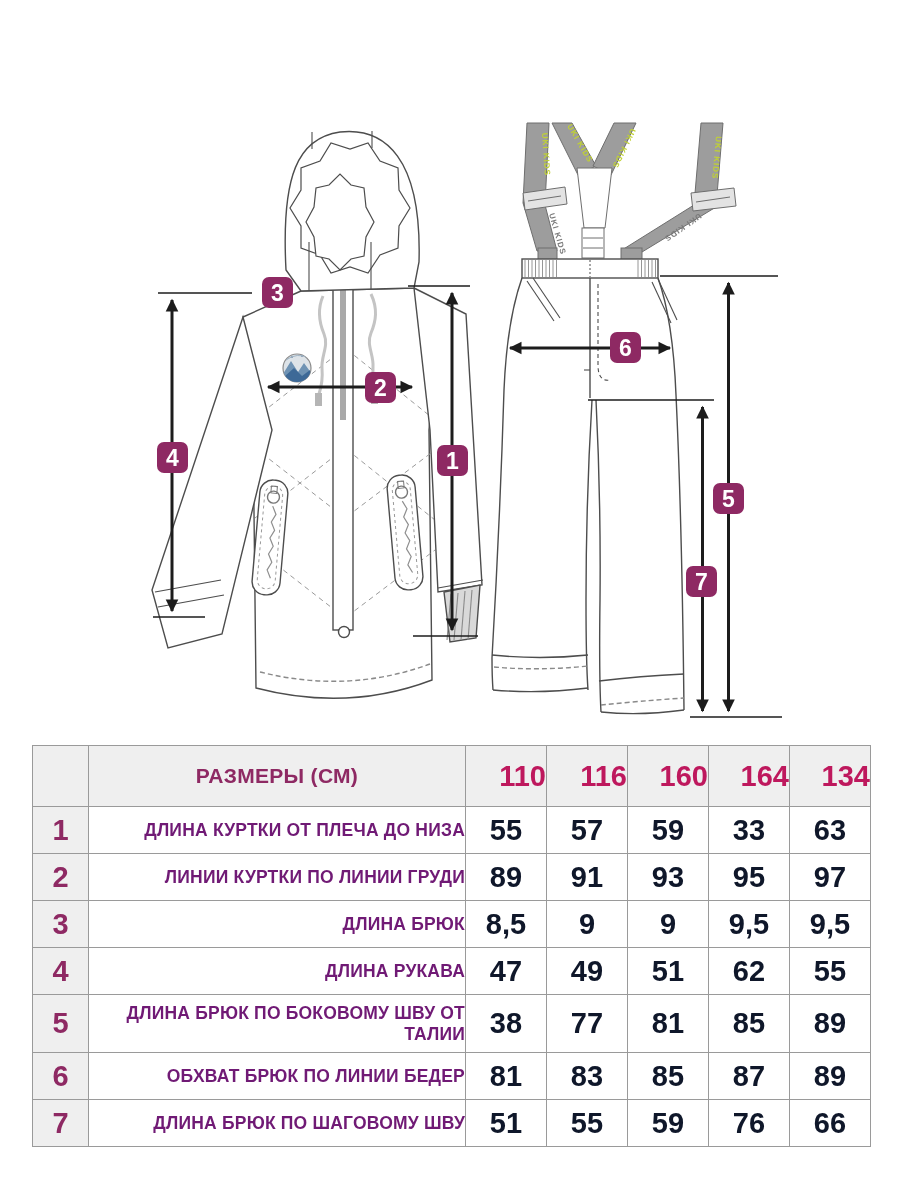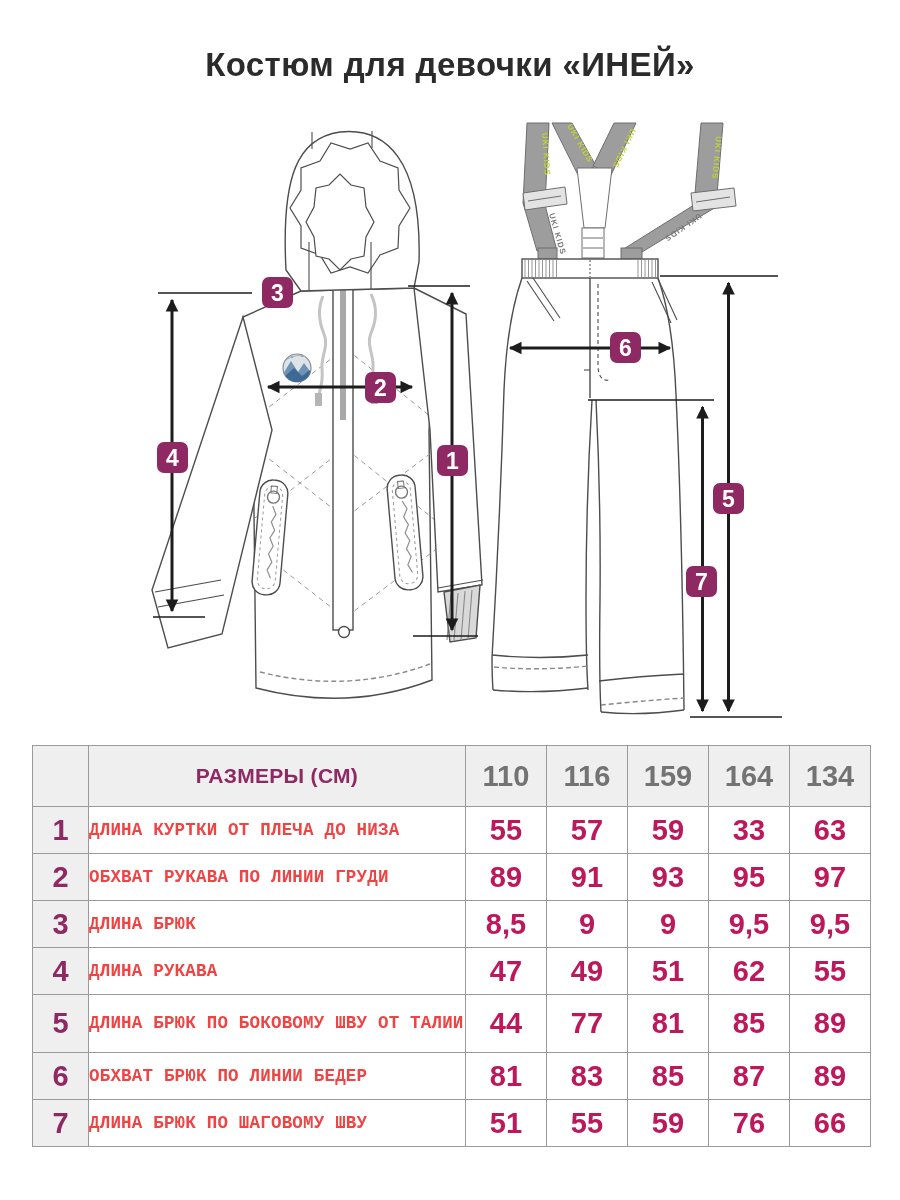--- a/index.html
+++ b/index.html
@@ -12,36 +12,35 @@
   table.sizes{position:absolute;top:745px;left:32px;width:838px;border-collapse:collapse;
         table-layout:fixed;background:#fff;}
   table.sizes th,table.sizes td{border:1.5px solid #9a9a9a;padding:0;}
   .col-num{width:56px;}
   .col-label{width:377px;}
   .col-size{width:81px;}
   thead th{height:60px;background:#efefef;}
   tbody td{height:46px;}
   tr.tall td{height:57px;}
   .hdr-label{color:#8e2963;font-size:21px;font-weight:700;text-align:center;letter-spacing:.3px;}
-  .hdr-size{color:#737373;font-size:29px;font-weight:700;text-align:center;}
+  .hdr-size{color:#be185d;font-size:29px;font-weight:700;text-align:right;}
   td.num{background:#efefef;color:#8e2963;font-size:29px;font-weight:700;text-align:center;}
-  td.lab{color:#ef4444;font-size:17.5px;font-weight:700;text-align:left;
-         padding:0 8px 0 14px;line-height:1.18;letter-spacing:.2px;font-family:Liberation Mono, monospace;}
-  td.val{color:#be185d;font-size:29px;font-weight:700;text-align:center;}
+  td.lab{color:#701a75;font-size:17.5px;font-weight:700;text-align:right;
+         padding:0 8px 0 14px;line-height:1.18;letter-spacing:.2px;}
+  td.val{color:#0f172a;font-size:29px;font-weight:700;text-align:center;}
   
   .mark-num{font-family:"Liberation Sans",sans-serif;font-size:23px;font-weight:700;fill:#fff;
         text-anchor:middle;}
   .brand{font-family:"Liberation Sans",sans-serif;font-size:8px;font-weight:700;letter-spacing:1px;}
 </style>
 </head>
 <body>
 
 <div class="page">
 
-  <h1 class="page-title">Костюм для девочки «ИНЕЙ»</h1>
 
   <svg class="diagram" width="900" height="740" viewBox="0 0 900 740">
     <defs>
       <marker id="arr" viewBox="0 0 12 12" refX="10.5" refY="6" markerWidth="4.6" markerHeight="4.6" orient="auto-start-reverse">
         <path d="M0.5,0.5 L11.5,6 L0.5,11.5 Z" fill="#1c1c1c"></path>
       </marker>
       <clipPath id="badgeClip">
           <circle cx="297" cy="368" r="14"></circle>
         </clipPath>
     </defs>
@@ -248,38 +247,38 @@
         <col class="col-size">
         <col class="col-size">
         <col class="col-size">
     </colgroup>
     <thead>
       <tr>
         <th class="num"></th>
         <th class="hdr-label">РАЗМЕРЫ (СМ)</th>
         <th class="hdr-size">110</th>
         <th class="hdr-size">116</th>
-        <th class="hdr-size">159</th>
+        <th class="hdr-size">160</th>
         <th class="hdr-size">164</th>
         <th class="hdr-size">134</th>
       </tr>
     </thead>
     <tbody>
       <tr>
         <td class="num">1</td>
         <td class="lab">ДЛИНА КУРТКИ ОТ ПЛЕЧА ДО НИЗА</td>
         <td class="val">55</td>
         <td class="val">57</td>
         <td class="val">59</td>
         <td class="val">33</td>
         <td class="val">63</td>
       </tr>
       <tr>
         <td class="num">2</td>
-        <td class="lab">ОБХВАТ РУКАВА ПО ЛИНИИ ГРУДИ</td>
+        <td class="lab">ЛИНИИ КУРТКИ ПО ЛИНИИ ГРУДИ</td>
         <td class="val">89</td>
         <td class="val">91</td>
         <td class="val">93</td>
         <td class="val">95</td>
         <td class="val">97</td>
       </tr>
       <tr>
         <td class="num">3</td>
         <td class="lab">ДЛИНА БРЮК</td>
         <td class="val">8,5</td>
@@ -293,21 +292,21 @@
         <td class="lab">ДЛИНА РУКАВА</td>
         <td class="val">47</td>
         <td class="val">49</td>
         <td class="val">51</td>
         <td class="val">62</td>
         <td class="val">55</td>
       </tr>
       <tr class="tall">
         <td class="num">5</td>
         <td class="lab">ДЛИНА БРЮК ПО БОКОВОМУ ШВУ ОТ ТАЛИИ</td>
-        <td class="val">44</td>
+        <td class="val">38</td>
         <td class="val">77</td>
         <td class="val">81</td>
         <td class="val">85</td>
         <td class="val">89</td>
       </tr>
       <tr>
         <td class="num">6</td>
         <td class="lab">ОБХВАТ БРЮК ПО ЛИНИИ БЕДЕР</td>
         <td class="val">81</td>
         <td class="val">83</td>

